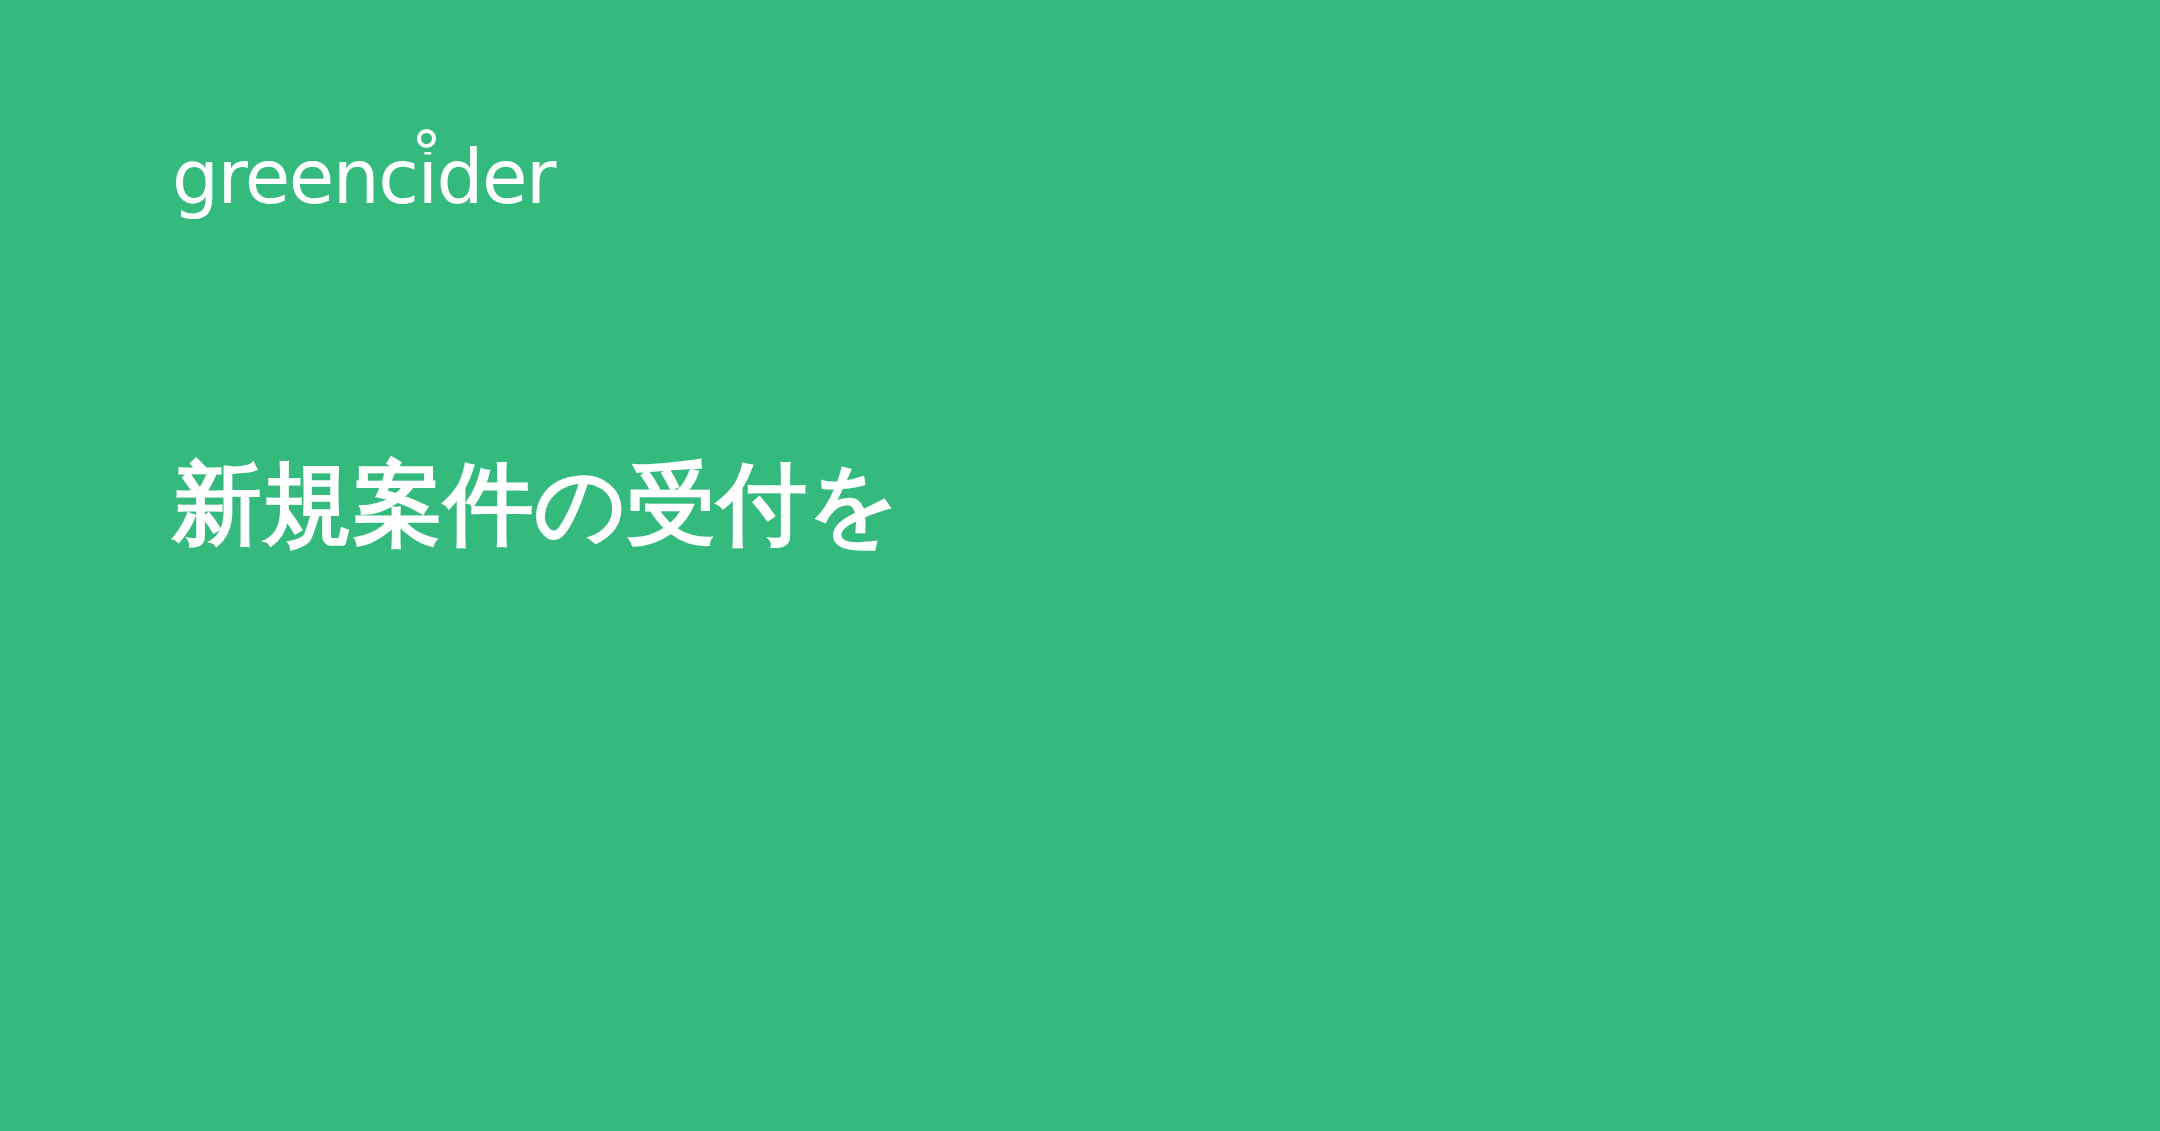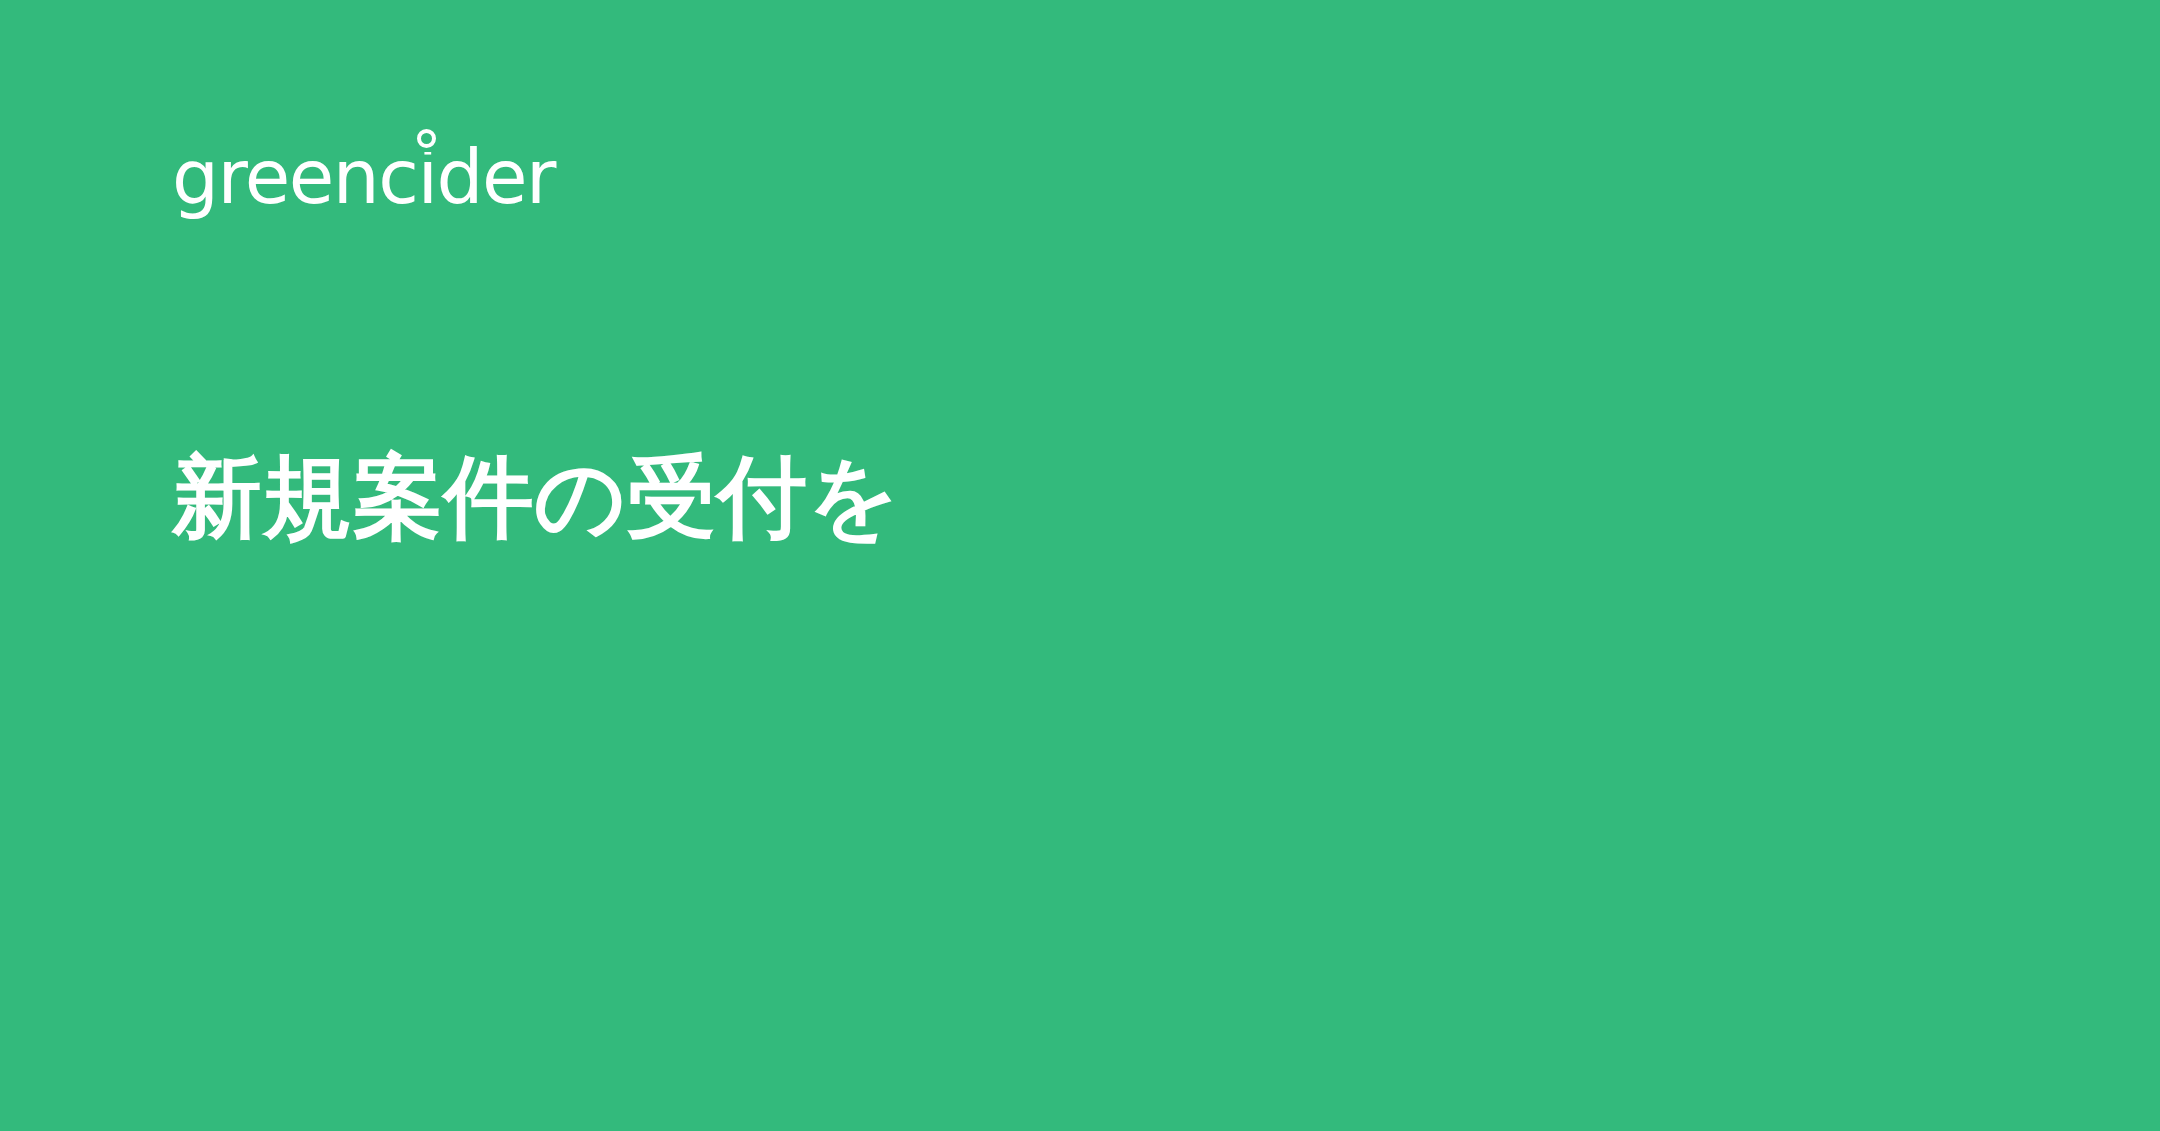--- a/index.html
+++ b/index.html
@@ -62,21 +62,21 @@
     box-sizing: content-box;
   }
 
   
   .headline {
     position: absolute;
     left: 172px;
     top: 432px;
     width: 1860px;
     color: #ffffff;
-    font-family: Liberation Mono, monospace;
+    font-family: Liberation Sans, sans-serif;
     font-weight: 700;
     font-size: 90px;
     line-height: 1.62;
     letter-spacing: 0.5px;
     white-space: nowrap;
   }
 
   .headline-line {
     display: block;
   }

